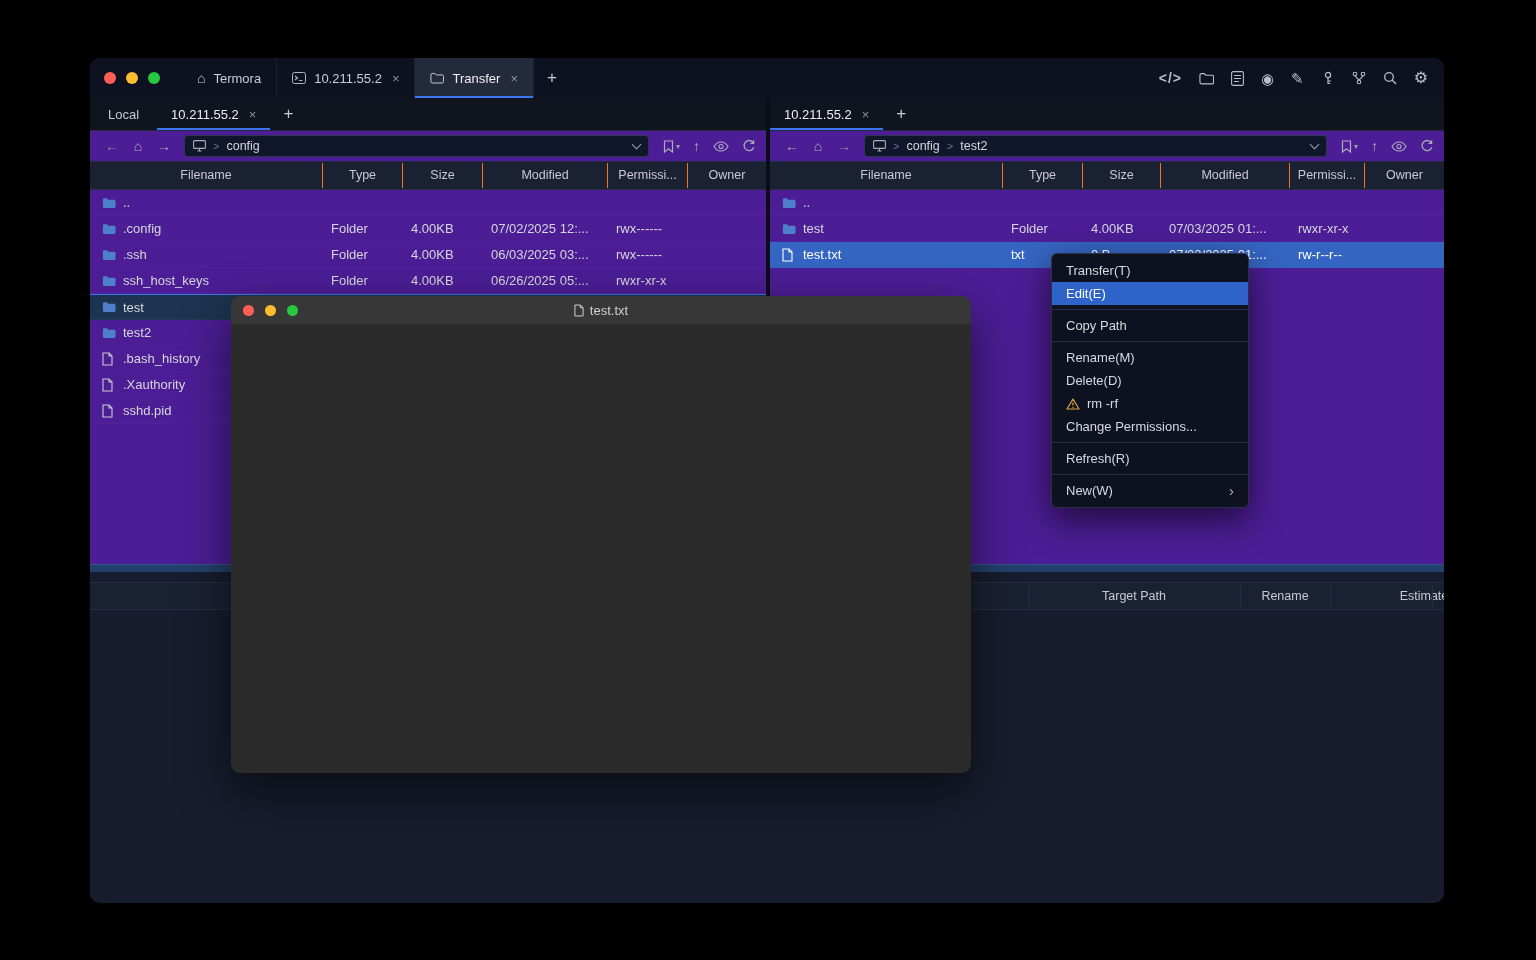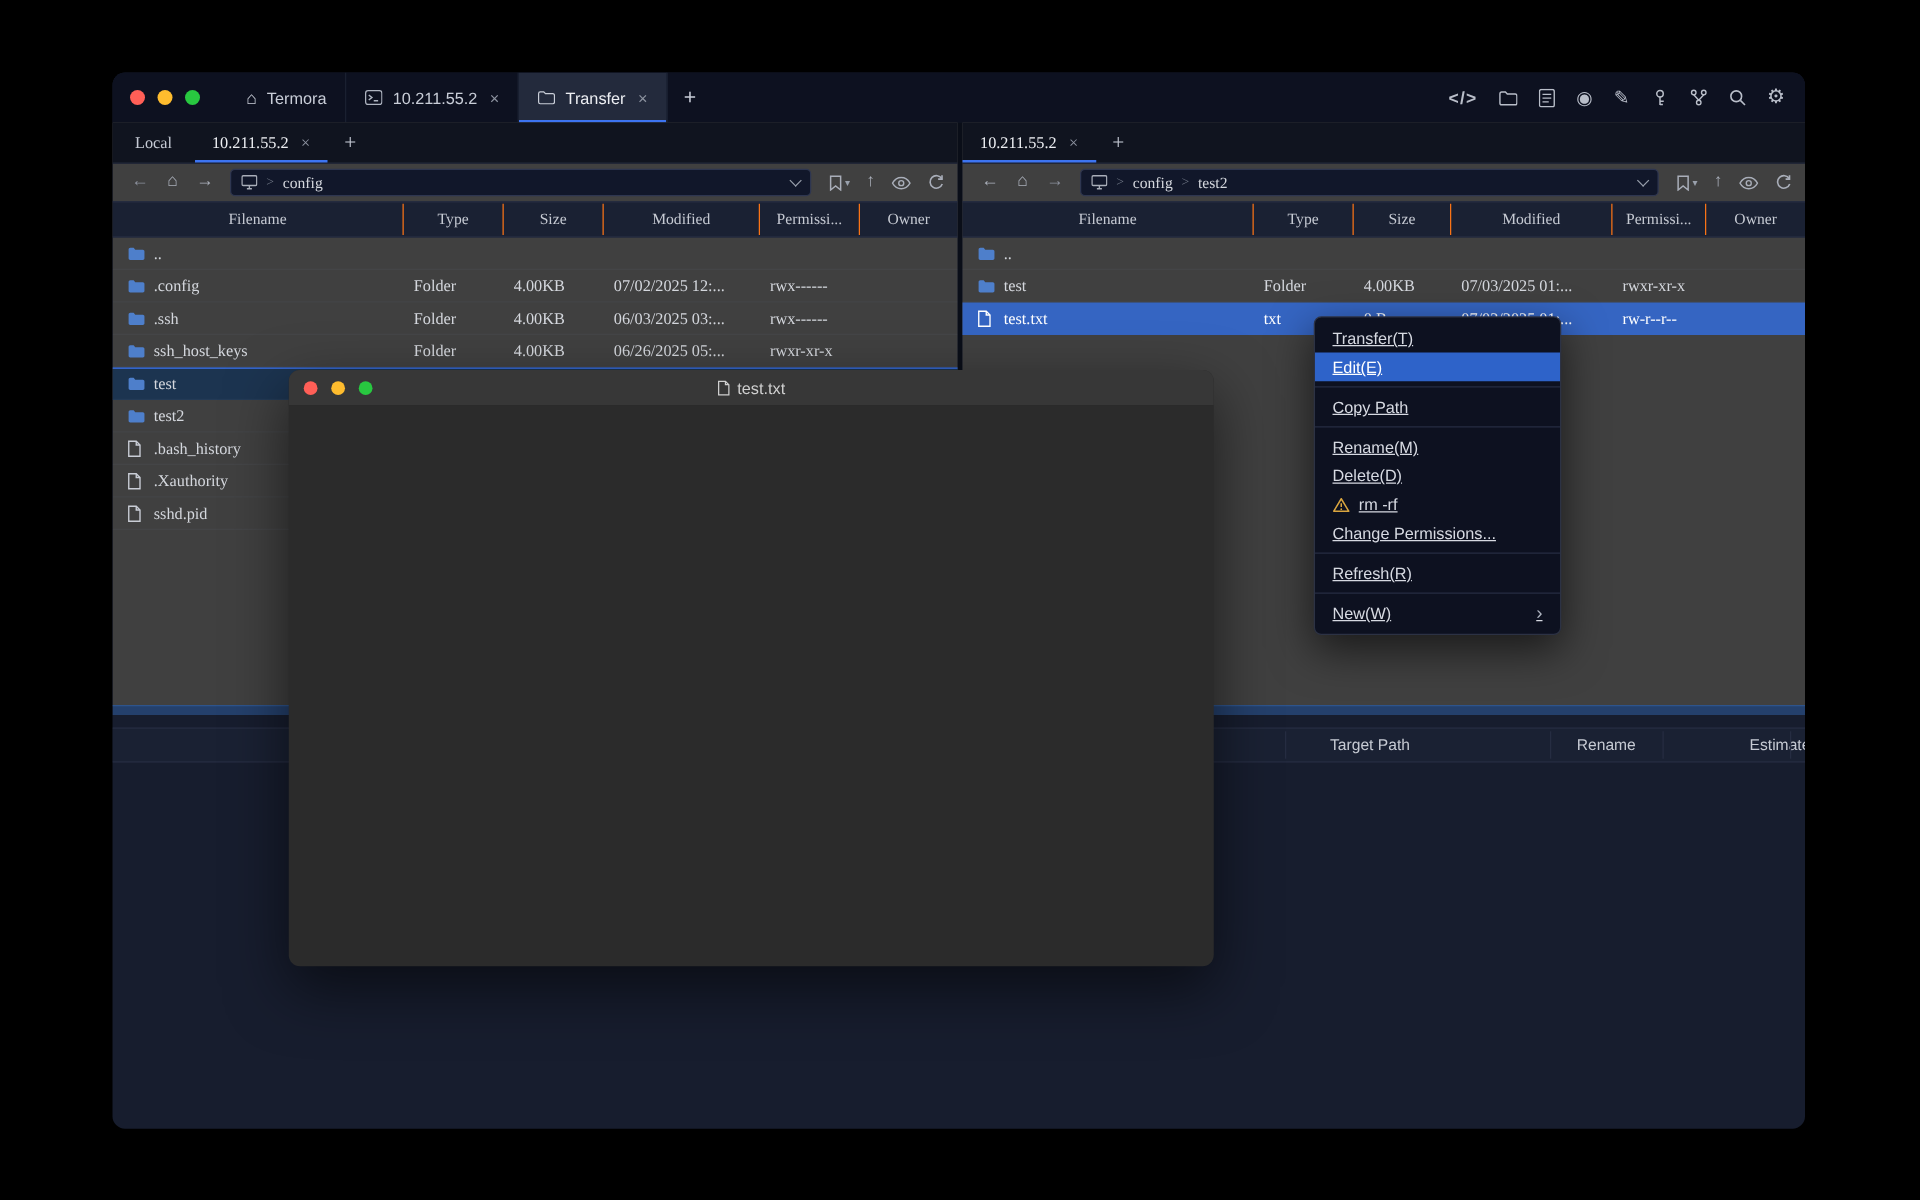--- a/index.html
+++ b/index.html
@@ -19,21 +19,21 @@
   .main-tab{display:flex;align-items:center;gap:8px;padding:0 15px;font-size:13px;color:#C9CED8;border-right:1px solid #1A2030;}
   .main-tab.active{background:#232A3C;color:#EDEFF3;box-shadow:inset 0 -2px 0 #3D74F1;}
   .tab-close{color:#8D93A0;font-size:13px;margin-left:2px;}
   .tab-plus{display:flex;align-items:center;justify-content:center;width:36px;color:#C5CAD4;font-size:17px;}
   .tb-icons{position:absolute;right:16px;top:0;height:40px;display:flex;align-items:center;gap:17px;color:#B9BEC9;}
   .tb-icons .g{font-size:14px;line-height:1;}
   .code-g{font-size:11px;letter-spacing:1px;font-weight:bold;}
   svg{display:block;}
   
   .panels{position:absolute;left:0;top:40px;width:1354px;height:466px;display:flex;}
-  .panel{position:relative;background:#404040;font-family:Liberation Serif, serif;}
+  .panel{position:relative;background:#4c1d95;}
   .panel.left{width:676px;}
   .panel-divider{width:4px;background:#0A0E18;}
   .panel.right{width:674px;}
   .ptab-row{height:32px;background:#10141F;border-bottom:1px solid #232A3C;display:flex;align-items:stretch;}
   .ptab{padding:0 14px;display:flex;align-items:center;gap:8px;font-size:13px;color:#C5CAD4;position:relative;}
   .ptab.active{color:#EDEFF3;}
   .ptab.active::after{content:'';position:absolute;left:0;right:0;bottom:0;height:2px;background:#3D74F1;}
   .navbar{height:30px;display:flex;align-items:center;padding:0 10px;gap:2px;}
   .nav-btn{width:24px;height:24px;display:flex;align-items:center;justify-content:center;color:#A9AEB9;font-size:14px;}
   .pathbox{flex:1;height:20px;margin:0 6px;border:1px solid #2E3650;border-radius:4px;background:#11172A;
@@ -63,21 +63,21 @@
   .tsep{position:absolute;top:2px;bottom:2px;width:1px;background:#262D42;}
   
   .editor{position:absolute;left:141px;top:238px;width:740px;height:477px;background:#2B2B2B;border-radius:9px;overflow:hidden;z-index:50;box-shadow:0 18px 48px rgba(0,0,0,0.55);}
   .editor-titlebar{height:28px;background:#373737;border-bottom:1px solid #2A2A2A;display:flex;align-items:center;justify-content:center;gap:6px;color:#CFCFCF;font-size:13px;position:relative;}
   .editor .traffic{left:12px;top:9px;gap:11px;}
   .editor .dot{width:11px;height:11px;}
   .editor-body{padding:7px 6px;font-family:"DejaVu Sans Mono",monospace;font-size:13px;color:#ECECEC;}
   .caret-bar{display:inline-block;width:1.5px;height:14px;background:#FFFFFF;vertical-align:-2px;margin-left:1px;}
   
   .cmenu{position:absolute;left:961px;top:195px;width:196px;background:#0D1120;border:1px solid #2C3244;border-radius:6px;padding:5px 0;z-index:60;box-shadow:0 12px 34px rgba(0,0,0,0.6);}
-  .citem{height:23px;display:flex;align-items:center;gap:7px;padding:0 14px;font-size:13px;color:#D7DAE2;text-decoration:underline;}
+  .citem{height:23px;display:flex;align-items:center;gap:7px;padding:0 14px;font-size:13px;color:#D7DAE2;}
   .citem.hl{background:#2E63C9;color:#FFFFFF;}
   .csep{height:9px;position:relative;}
   .csep::after{content:'';position:absolute;left:0;right:0;top:4px;height:1px;background:#262D42;}
   .citem .sub{margin-left:auto;color:#AEB4C0;font-size:15px;line-height:1;}
 </style>
 </head>
 <body>
 
 <div class="window">
 
@@ -465,21 +465,21 @@
         <div class="cell">07/03/2025 01:...</div>
         <div class="cell">rw-r--r--</div>
         <div class="cell"></div>
       </div>
     </div>
   </div>
 
   <div class="splitter"></div>
   <div class="theader">
     <div class="tsep" style="left:938px;"></div>
-    <div class="tcol" style="left:900px;width:212px;">Target Path</div>
+    <div class="tcol" style="left:938px;width:212px;">Target Path</div>
     <div class="tsep" style="left:1150px;"></div>
     <div class="tcol" style="left:1150px;width:90px;">Rename</div>
     <div class="tsep" style="left:1240px;"></div>
     <div class="tcol" style="left:1300px;width:102px;">Estimated time</div>
     <div class="tsep" style="left:1342px;"></div>
   </div>
 
   <div class="editor">
     <div class="editor-titlebar">
       <div class="traffic">

